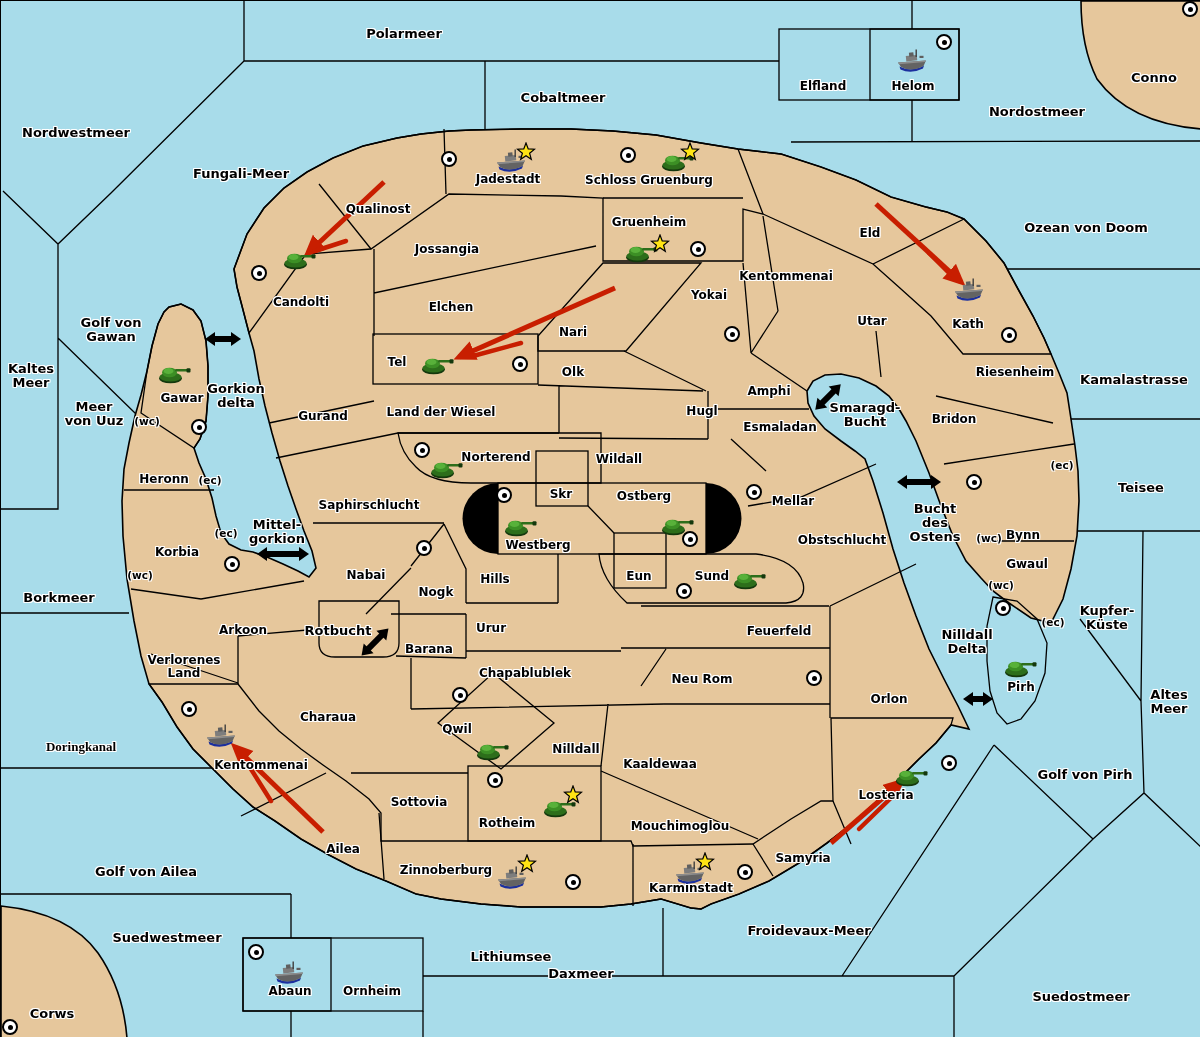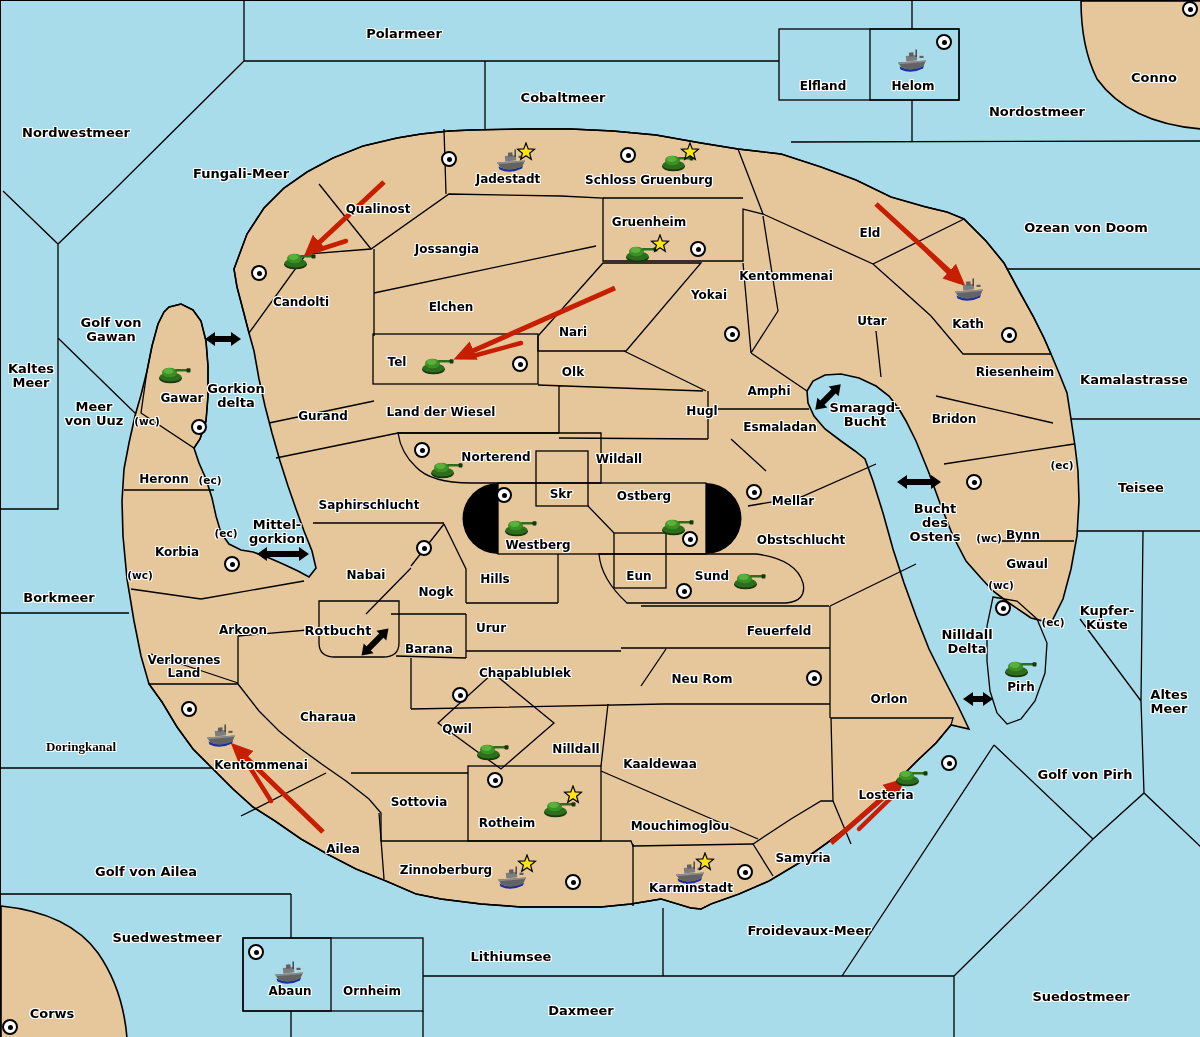--- a/index.html
+++ b/index.html
@@ -214,21 +214,21 @@
       <div class="lbl sea-lbl" style="left: 235px; top: 395px;">Gorkion
 delta</div>
       <div class="lbl sea-lbl" style="left: 276px; top: 531px;">Mittel-
 gorkion</div>
       <div class="lbl sea-lbl" style="left: 58px; top: 597px;">Borkmeer</div>
       <div class="lbl sea-lbl" style="left: 80px; top: 746px; font-family: Liberation Serif, serif;">Doringkanal</div>
       <div class="lbl sea-lbl" style="left: 145px; top: 871px;">Golf von Ailea</div>
       <div class="lbl sea-lbl" style="left: 166px; top: 937px;">Suedwestmeer</div>
       <div class="lbl sea-lbl" style="left: 51px; top: 1013px;">Corws</div>
       <div class="lbl sea-lbl" style="left: 510px; top: 956px;">Lithiumsee</div>
-      <div class="lbl sea-lbl" style="left: 570px; top: 1010px; padding-left: 20px;">Daxmeer</div>
+      <div class="lbl sea-lbl" style="left: 570px; top: 973px; padding-left: 20px;">Daxmeer</div>
       <div class="lbl sea-lbl" style="left: 768px; top: 930px; margin-left: 40px;">Froidevaux-Meer</div>
       <div class="lbl sea-lbl" style="left: 1080px; top: 996px;">Suedostmeer</div>
       <div class="lbl sea-lbl" style="left: 1084px; top: 774px;">Golf von Pirh</div>
       <div class="lbl sea-lbl" style="left: 1168px; top: 701px;">Altes
 Meer</div>
       <div class="lbl sea-lbl" style="left: 1106px; top: 617px;">Kupfer-
 Küste</div>
       <div class="lbl sea-lbl" style="left: 1140px; top: 487px;">Teisee</div>
       <div class="lbl sea-lbl" style="left: 1133px; top: 379px;">Kamalastrasse</div>
       <div class="lbl sea-lbl" style="left: 1153px; top: 77px;">Conno</div>
@@ -261,21 +261,21 @@
       <div class="lbl ter-lbl" style="left: 440px; top: 411px;">Land der Wiesel</div>
       <div class="lbl ter-lbl" style="left: 701px; top: 410px;">Hugl</div>
       <div class="lbl ter-lbl" style="left: 768px; top: 390px;">Amphi</div>
       <div class="lbl ter-lbl" style="left: 779px; top: 426px;">Esmaladan</div>
       <div class="lbl ter-lbl" style="left: 495px; top: 456px;">Norterend</div>
       <div class="lbl ter-lbl" style="left: 618px; top: 458px;">Wildall</div>
       <div class="lbl ter-lbl" style="left: 560px; top: 493px;">Skr</div>
       <div class="lbl ter-lbl" style="left: 643px; top: 495px;">Ostberg</div>
       <div class="lbl ter-lbl" style="left: 537px; top: 544px;">Westberg</div>
       <div class="lbl ter-lbl" style="left: 792px; top: 500px;">Mellar</div>
-      <div class="lbl ter-lbl" style="left: 794px; top: 539px; padding-left: 12px;">Obstschlucht</div>
+      <div class="lbl ter-lbl" style="left: 835px; top: 539px; padding-left: 12px;">Obstschlucht</div>
       <div class="lbl ter-lbl" style="left: 638px; top: 575px;">Eun</div>
       <div class="lbl ter-lbl" style="left: 711px; top: 575px;">Sund</div>
       <div class="lbl ter-lbl" style="left: 494px; top: 578px;">Hills</div>
       <div class="lbl ter-lbl" style="left: 435px; top: 591px;">Nogk</div>
       <div class="lbl ter-lbl" style="left: 490px; top: 627px;">Urur</div>
       <div class="lbl ter-lbl" style="left: 368px; top: 504px;">Saphirschlucht</div>
       <div class="lbl ter-lbl" style="left: 365px; top: 574px;">Nabai</div>
       <div class="lbl ter-lbl" style="left: 428px; top: 648px;">Barana</div>
       <div class="lbl ter-lbl" style="left: 524px; top: 672px;">Chapablublek</div>
       <div class="lbl ter-lbl" style="left: 778px; top: 630px;">Feuerfeld</div>

